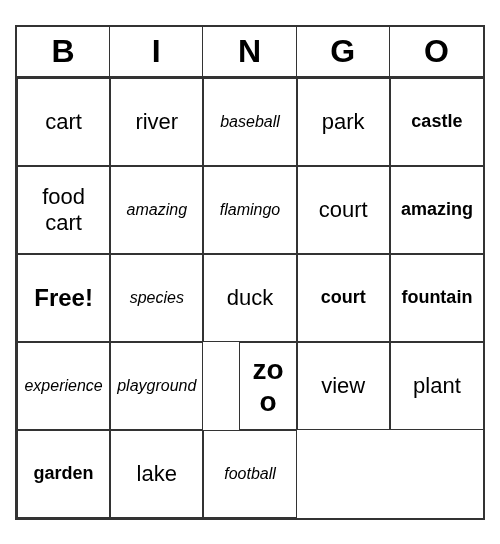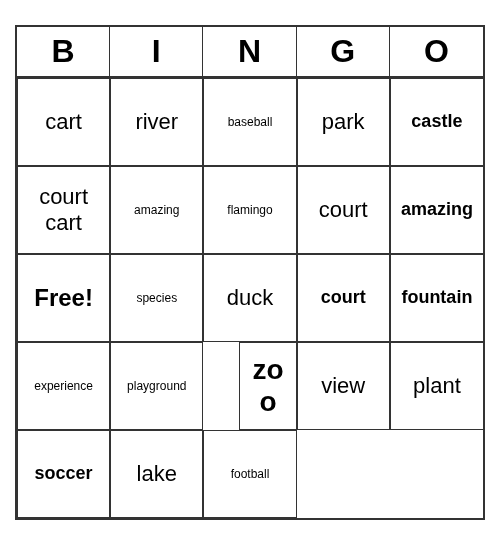--- a/index.html
+++ b/index.html
@@ -68,21 +68,22 @@
       font-size: 22px;
       font-weight: normal;
     }
 
     .bingo-cell.medium-text {
       font-size: 18px;
       font-weight: bold;
     }
 
     .bingo-cell.small-text {
-      font-size: 12px;
+      font-size: 16px;
+      font-style: italic;
     }
 
     .bingo-cell.free-cell {
       font-size: 24px;
       font-weight: bold;
       text-align: center;
     }
 
     .bingo-cell.zoo-cell {
       font-size: 28px;
@@ -100,32 +101,32 @@
       <div class="bingo-header-cell">N</div>
       <div class="bingo-header-cell">G</div>
       <div class="bingo-header-cell">O</div>
     </div>
   <div class="bingo-grid">
   <div class="bingo-cell large-text">cart</div>
       <div class="bingo-cell large-text">river</div>
       <div class="bingo-cell small-text">baseball</div>
       <div class="bingo-cell large-text">park</div>
       <div class="bingo-cell medium-text">castle</div>
-      <div class="bingo-cell large-text">court cart</div>
+      <div class="bingo-cell large-text">food cart</div>
       <div class="bingo-cell small-text">amazing</div>
       <div class="bingo-cell small-text">flamingo</div>
       <div class="bingo-cell large-text">court</div>
       <div class="bingo-cell medium-text">amazing</div>
       <div class="bingo-cell free-cell">Free!</div>
       <div class="bingo-cell small-text">species</div>
       <div class="bingo-cell large-text">duck</div>
       <div class="bingo-cell medium-text">court</div>
       <div class="bingo-cell medium-text">fountain</div>
       <div class="bingo-cell small-text">experience</div>
       <div class="bingo-cell small-text">playground</div>
       <div class="bingo-cell zoo-cell">zoo</div>
       <div class="bingo-cell large-text">view</div>
       <div class="bingo-cell large-text">plant</div>
-      <div class="bingo-cell medium-text">soccer</div>
+      <div class="bingo-cell medium-text">garden</div>
       <div class="bingo-cell large-text">lake</div>
       <div class="bingo-cell small-text">football</div>
     </div>
 </div>
 
 </body></html>

